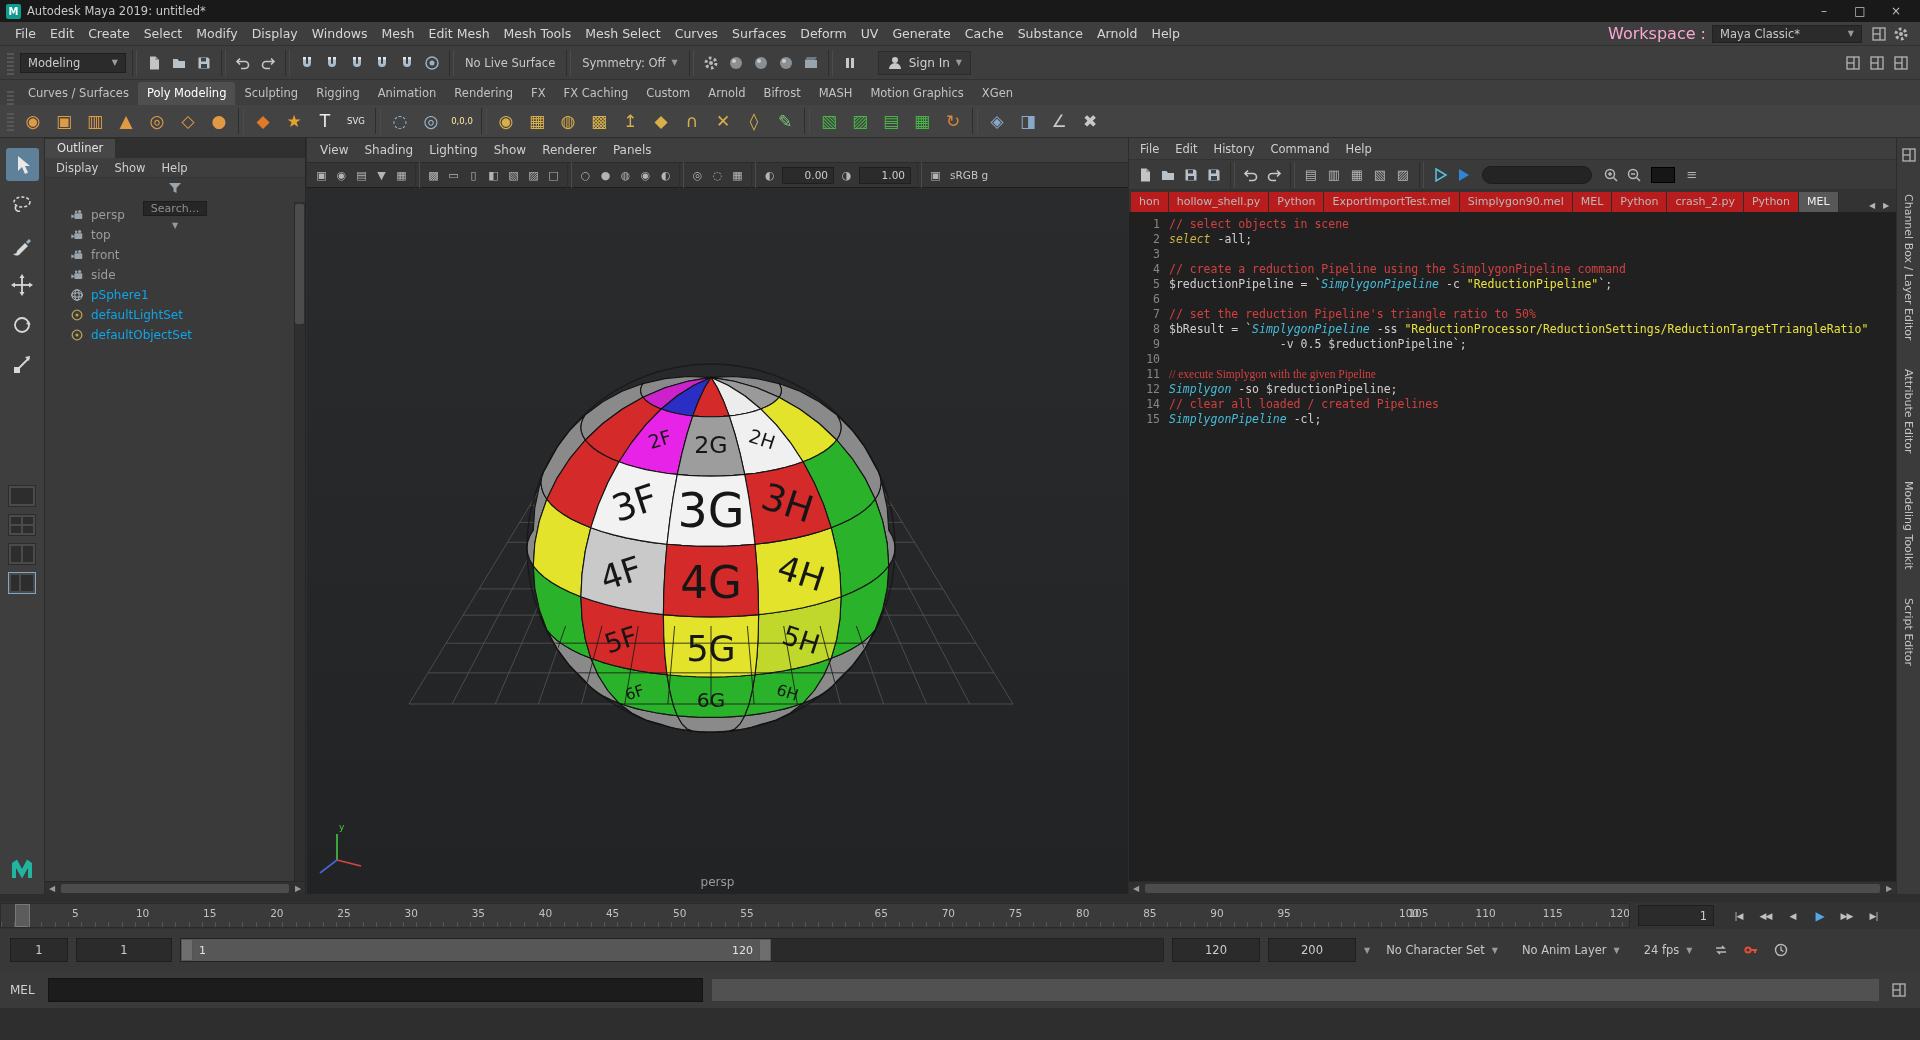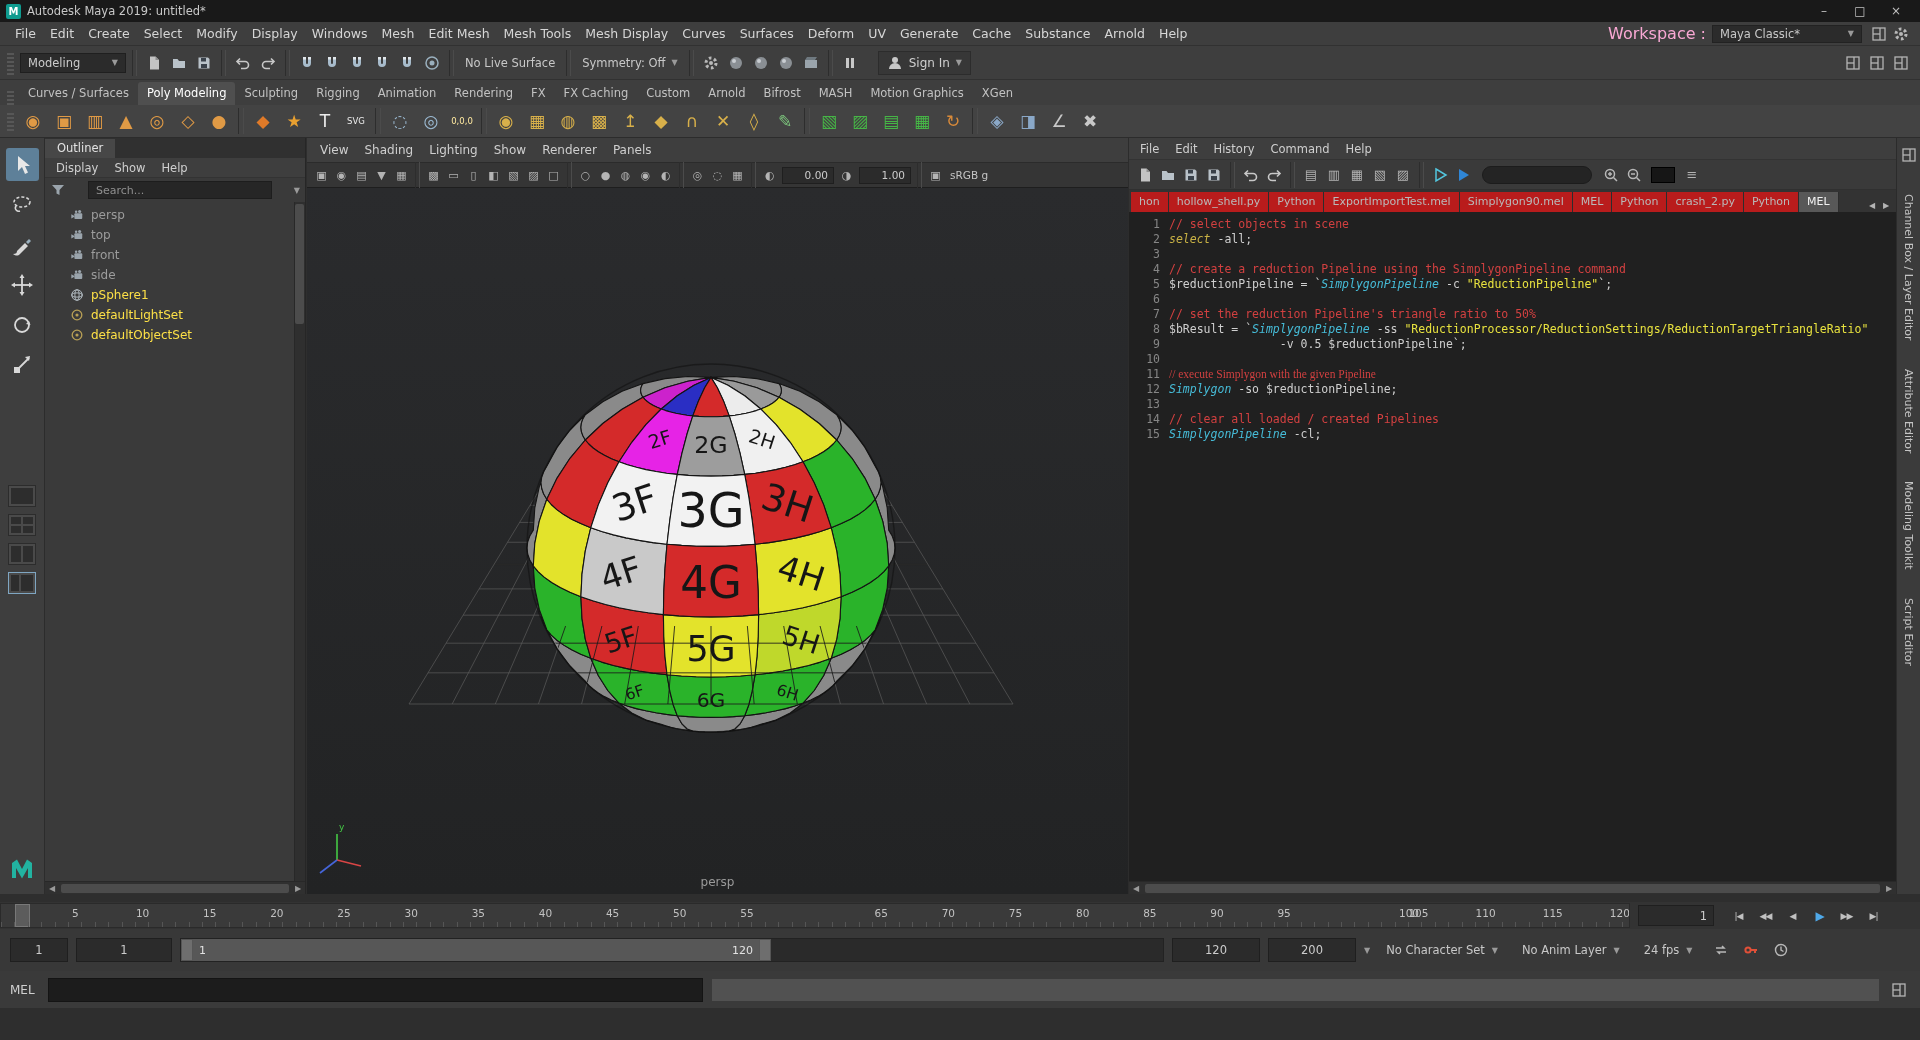--- a/index.html
+++ b/index.html
@@ -53,24 +53,24 @@
   .layout-cell { background:#2d2d2d; flex:1; }
   .maya-logo { margin-top:auto; margin-bottom:10px; }
   .maya-logo svg { width:28px; height:24px; }
 
   
   .outliner { position:absolute; top:138px; left:44px; width:262px; height:756px; background:#3a3a3a; border-left:1px solid #2c2c2c; border-right:1px solid #262626; display:flex; flex-direction:column; }
   .panel-header { height:20px; background:#303030; display:flex; align-items:flex-end; }
   .panel-tab { background:#474747; padding:2px 12px 3px; font-size:11.5px; color:#e2e2e2; }
   .panel-menus { height:20px; display:flex; gap:2px; padding:0 4px; background:#3e3e3e; align-items:center; font-size:11.5px; border-bottom:1px solid #333; }
   .panel-menu-item { padding:2px 7px; color:#cfcfcf; }
-  .outliner-search { height:24px; display:flex; align-items:center; padding:2px 5px; gap:22px; }
+  .outliner-search { height:24px; display:flex; align-items:center; padding:2px 5px; gap:5px;flex-direction:column; }
   .search-box { flex:1; height:18px; background:#262626; border:1px solid #1d1d1d; color:#8f8f8f; display:flex; align-items:center; padding:0 7px; font-size:11px; }
   .outliner-list { flex:1; position:relative; padding-top:3px; overflow:hidden; }
-  .outliner-item { height:20px; display:flex; align-items:center; gap:6px; padding-left:24px; font-size:12px; color:#fde047; }
+  .outliner-item { height:20px; display:flex; align-items:center; gap:6px; padding-left:24px; font-size:12px; color:#0ea5e9; }
   .outliner-item.muted { color:#9c9c9c; }
   .outliner-item .icon { width:16px; height:16px; }
   .outliner-item .icon svg { width:14px; height:14px; }
   .vscroll-lane { position:absolute; right:0; top:0; bottom:0; width:11px; background:#2f2f2f; border-left:1px solid #282828; }
   .vscroll-thumb { position:absolute; right:1px; top:2px; width:9px; height:120px; background:#4c4c4c; border-radius:2px; }
   .hscroll { height:13px; background:#303030; display:flex; align-items:center; border-top:1px solid #282828; }
   .hscroll .arrow { width:14px; font-size:8px; color:#9a9a9a; text-align:center; }
   .hscroll .thumb { flex:1; height:9px; background:#4c4c4c; border-radius:2px; margin:0 2px; }
 
   
@@ -154,21 +154,21 @@
         <div class="menu-item">File</div>
         <div class="menu-item">Edit</div>
         <div class="menu-item">Create</div>
         <div class="menu-item">Select</div>
         <div class="menu-item">Modify</div>
         <div class="menu-item">Display</div>
         <div class="menu-item">Windows</div>
         <div class="menu-item">Mesh</div>
         <div class="menu-item">Edit Mesh</div>
         <div class="menu-item">Mesh Tools</div>
-        <div class="menu-item">Mesh Display</div>
+        <div class="menu-item">Mesh Select</div>
         <div class="menu-item">Curves</div>
         <div class="menu-item">Surfaces</div>
         <div class="menu-item">Deform</div>
         <div class="menu-item">UV</div>
         <div class="menu-item">Generate</div>
         <div class="menu-item">Cache</div>
         <div class="menu-item">Substance</div>
         <div class="menu-item">Arnold</div>
         <div class="menu-item">Help</div>
       </div>
@@ -880,21 +880,20 @@
         <div class="code-line"><span class="code-ln">3</span><span style="white-space: pre;"></span></div>
         <div class="code-line"><span class="code-ln">4</span><span style="white-space: pre;"><span class="tok-comment">// create a reduction Pipeline using the SimplygonPipeline command</span></span></div>
         <div class="code-line"><span class="code-ln">5</span><span style="white-space: pre;"><span class="tok-plain">$reductionPipeline = `</span><span class="tok-cmd">SimplygonPipeline</span><span class="tok-plain"> -c </span><span class="tok-str">"ReductionPipeline"</span><span class="tok-plain">`;</span></span></div>
         <div class="code-line"><span class="code-ln">6</span><span style="white-space: pre;"></span></div>
         <div class="code-line"><span class="code-ln">7</span><span style="white-space: pre;"><span class="tok-comment">// set the reduction Pipeline's triangle ratio to 50%</span></span></div>
         <div class="code-line"><span class="code-ln">8</span><span style="white-space: pre;"><span class="tok-plain">$bResult = `</span><span class="tok-cmd">SimplygonPipeline</span><span class="tok-plain"> -ss </span><span class="tok-str">"ReductionProcessor/ReductionSettings/ReductionTargetTriangleRatio"</span></span></div>
         <div class="code-line"><span class="code-ln">9</span><span style="white-space: pre;"><span class="tok-plain">                -v 0.5 $reductionPipeline`;</span></span></div>
         <div class="code-line"><span class="code-ln">10</span><span style="white-space: pre;"></span></div>
         <div class="code-line"><span class="code-ln">11</span><span style="white-space: pre; font-family: Liberation Serif, serif;"><span class="tok-comment">// execute Simplygon with the given Pipeline</span></span></div>
         <div class="code-line"><span class="code-ln">12</span><span style="white-space: pre;"><span class="tok-cmd">Simplygon</span><span class="tok-plain"> -so $reductionPipeline;</span></span></div>
-        <div class="code-line"><span class="code-ln">13</span><span style="white-space: pre;"></span></div>
         <div class="code-line"><span class="code-ln">14</span><span style="white-space: pre;"><span class="tok-comment">// clear all loaded / created Pipelines</span></span></div>
         <div class="code-line"><span class="code-ln">15</span><span style="white-space: pre;"><span class="tok-cmd">SimplygonPipeline</span><span class="tok-plain"> -cl;</span></span></div>
       </div>
     <div class="hscroll">
       <span class="arrow">◀</span>
       <div class="thumb"></div>
       <span class="arrow">▶</span>
     </div>
   </div>
 

